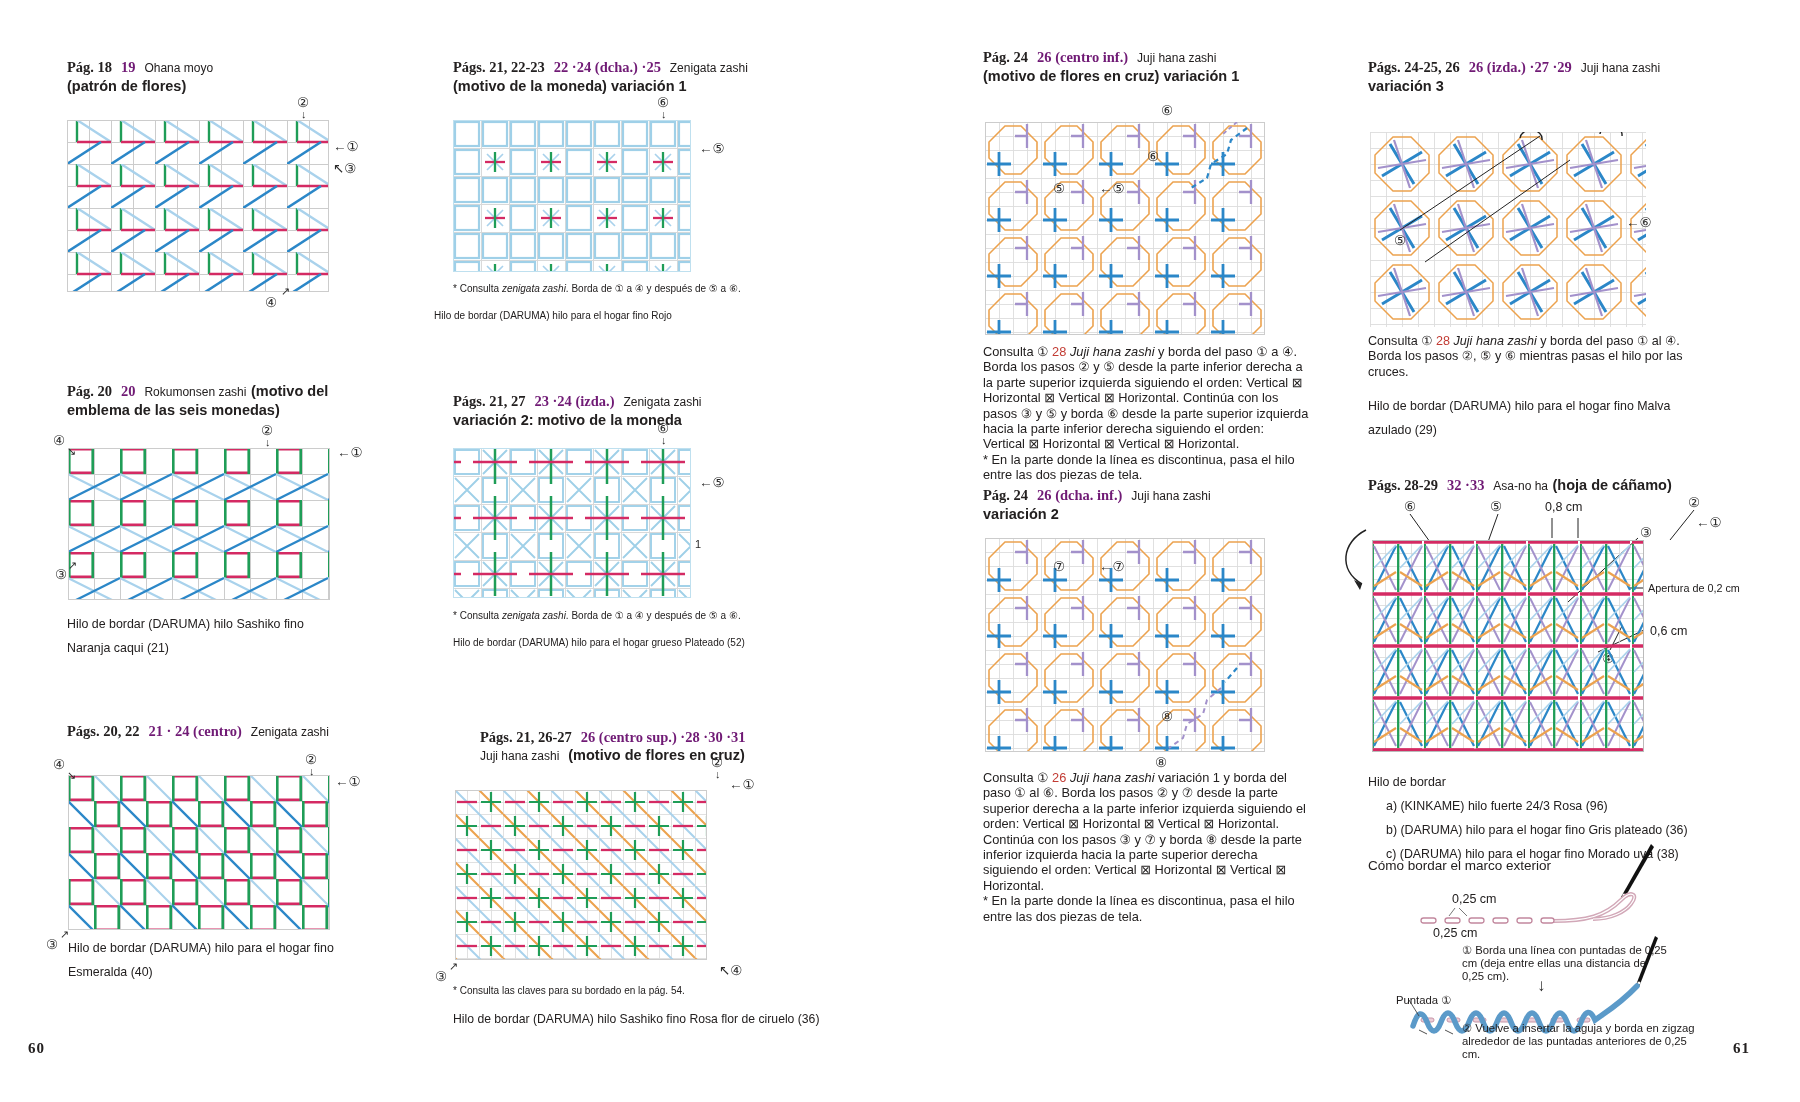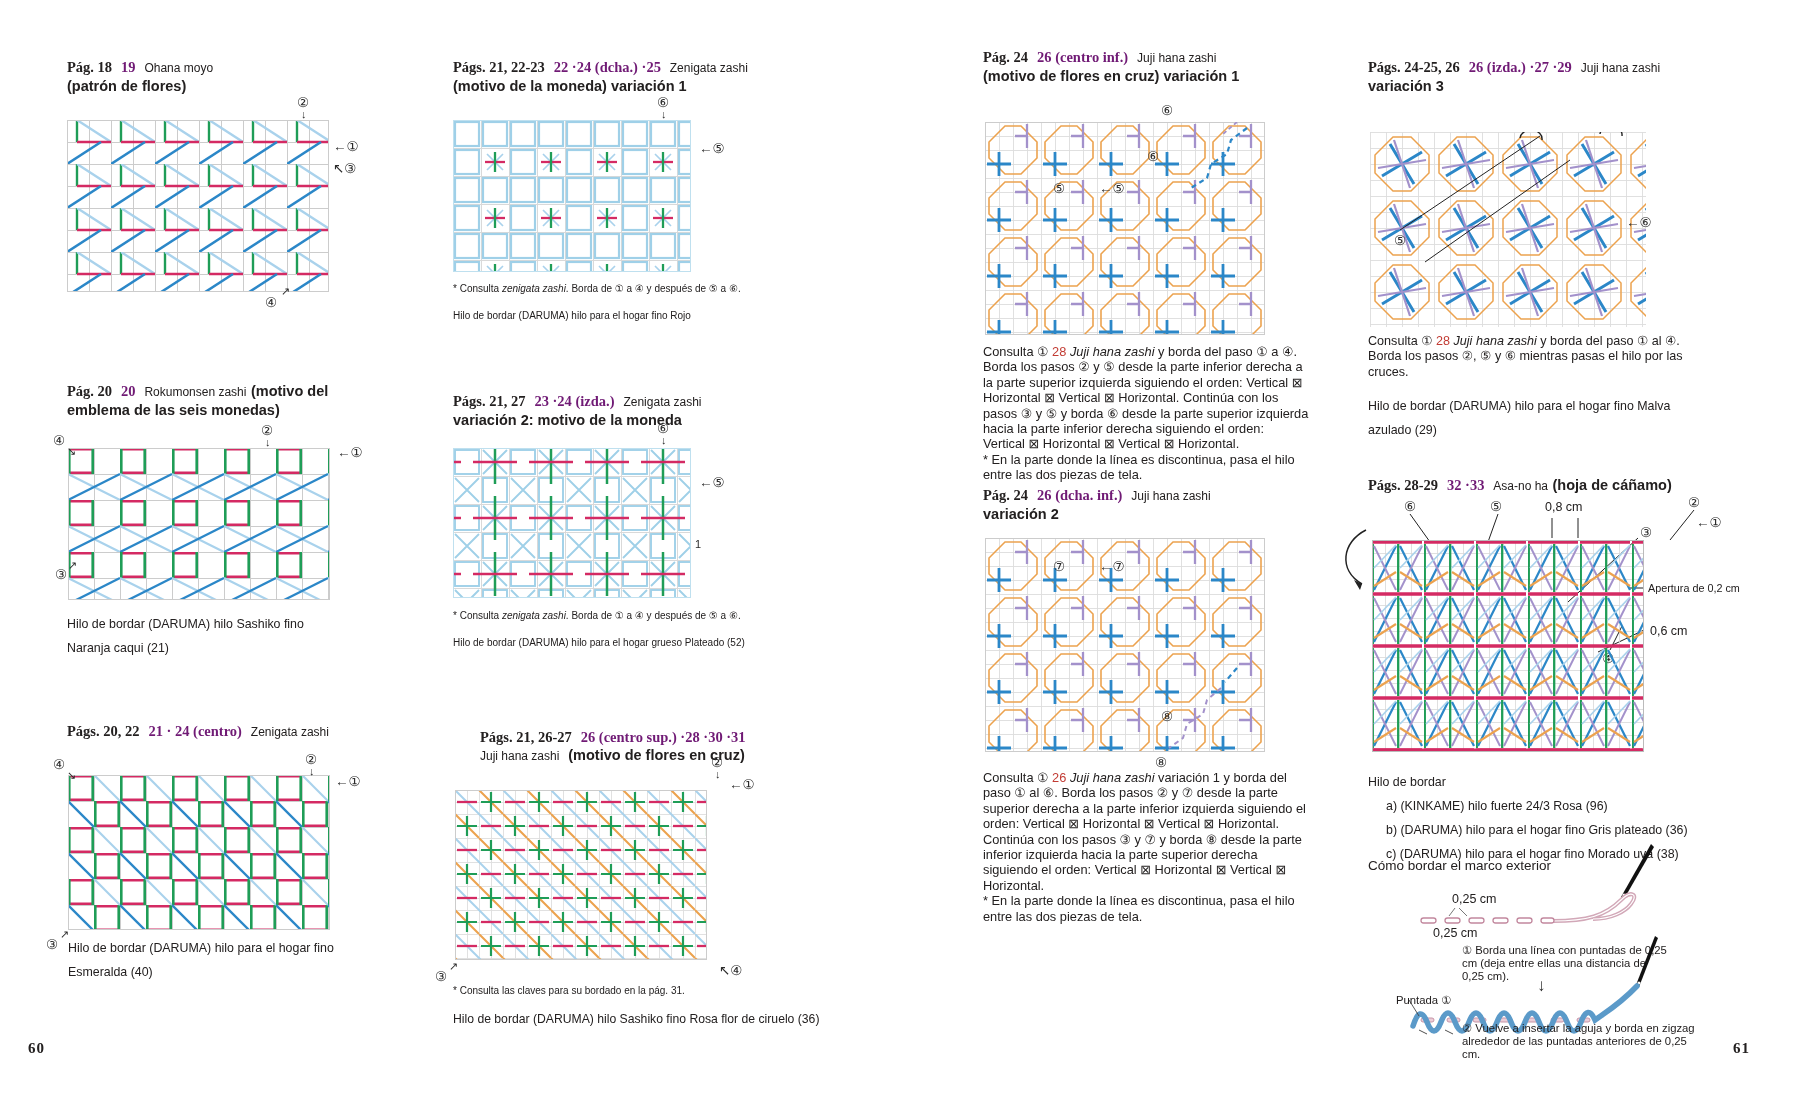--- a/index.html
+++ b/index.html
@@ -189,21 +189,21 @@
     <rect width="238" height="152" fill="url(#pat4)"></rect>
     <rect x="0.5" y="0.5" width="237" height="151" fill="none" stroke="#bfe0ef"></rect>
   </svg>
   <span class="mk" style="left:204px;top:0">⑥</span>
   <span class="ar" style="left:208px;top:13px">↓</span>
   <span class="mk" style="left:246px;top:46px">←⑤</span>
 </div>
 <div class="cap1" style="left:453px;top:283px">
   <span>* Consulta </span><span class="it">zenigata zashi</span><span>. Borda de ① a ④ y después de ⑤ a ⑥.</span>
 </div>
-<div class="cap1" style="left:453px;top:310px">Hilo de bordar (DARUMA) hilo para el hogar fino Rojo</div>
+<div class="cap1" style="left:434px;top:310px">Hilo de bordar (DARUMA) hilo para el hogar fino Rojo</div>
 
 <div class="card" style="left:453px;top:392px;width:330px">
   <div class="hdr">
     <span class="pg">Págs. 21, 27</span>&nbsp;
     <span class="num">23 ·24 (izda.)</span>&nbsp;
     <span class="ttl">Zenigata zashi</span><br>
     <span class="sub">variación 2: motivo de la moneda</span>
   </div>
 </div>
 <div class="diag" style="left:453px;top:420px;width:310px;height:185px">
@@ -234,21 +234,21 @@
     <rect width="252" height="170" fill="url(#pat6)"></rect>
     <rect x="0.5" y="0.5" width="251" height="169" fill="none" stroke="#cccccc"></rect>
   </svg>
   <span class="mk" style="left:258px;top:-4px">②</span>
   <span class="ar" style="left:262px;top:9px">↓</span>
   <span class="mk" style="left:276px;top:18px">←①</span>
   <span class="mk" style="left:-18px;top:210px">③</span>
   <span class="ar" style="left:-4px;top:201px">↗</span>
   <span class="mk" style="left:266px;top:204px">↖④</span>
 </div>
-<div class="cap1" style="left:453px;top:985px">* Consulta las claves para su bordado en la pág. 31.</div>
+<div class="cap1" style="left:453px;top:985px">* Consulta las claves para su bordado en la pág. 54.</div>
 <div class="cap1" style="left:453px;top:1012px;font-size:12.2px">Hilo de bordar (DARUMA) hilo Sashiko fino Rosa flor de ciruelo (36)</div>
 
 <div class="card" style="left:983px;top:48px;width:330px">
   <div class="hdr">
     <span class="pg">Pág. 24</span>&nbsp;
     <span class="num">26 (centro inf.)</span>&nbsp;
     <span class="ttl">Juji hana zashi</span><br>
     <span class="sub">(motivo de flores en cruz) variación 1</span>
   </div>
 </div>

